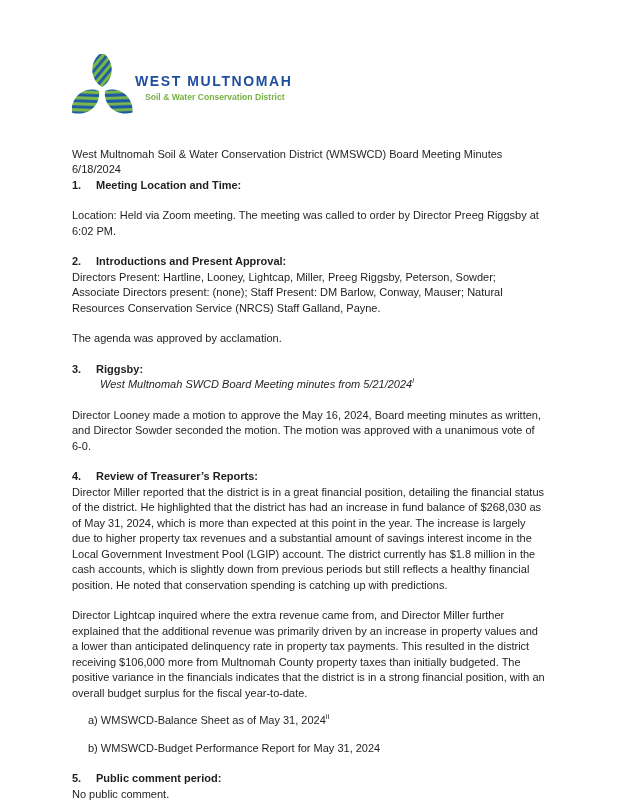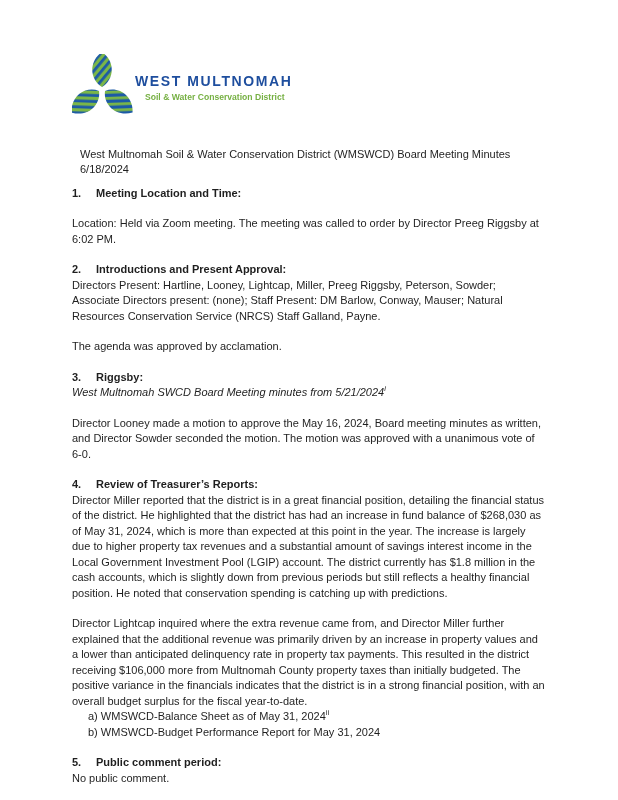--- a/index.html
+++ b/index.html
@@ -9,29 +9,29 @@
     min-height: 800px;
     background: #ffffff;
     box-sizing: border-box;
     padding: 54px 72px 40px 72px;
     font-family: "Liberation Sans", sans-serif;
     font-size: 11px;
     line-height: 15.5px;
     color: #1f1f1f;
   }
   .logo { margin: 0 0 18px 0; }
-  .doc-title { margin: 8px; }
+  .doc-title { margin: 0; }
   p { margin: 15px 0 0 0; }
   p.tight { margin-top: 0; }
   .heading { margin: 15px 0 0 0; font-weight: bold; display: flex; }
   .heading.tight { margin-top: 0; }
   .heading .num { width: 24px; flex: none; }
-  .italic { font-style: italic; }
+  .italic { font-style: italic; margin-left: 28px; }
   sup { font-size: 7.5px; line-height: 0; }
-  .report-item { margin: 0 0 0 16px; }
+  .report-item { margin: 12px 0 0 16px; }
   svg text { font-family: "Liberation Sans", sans-serif; }
   .org-name-text { font-weight: bold; letter-spacing: 1.6px; font-size: 14px; }
   .org-tagline-text { font-weight: bold; font-size: 8.6px; }
 </style>
 </head>
 <body>
 
 <div class="page">
 
   <div class="logo">

